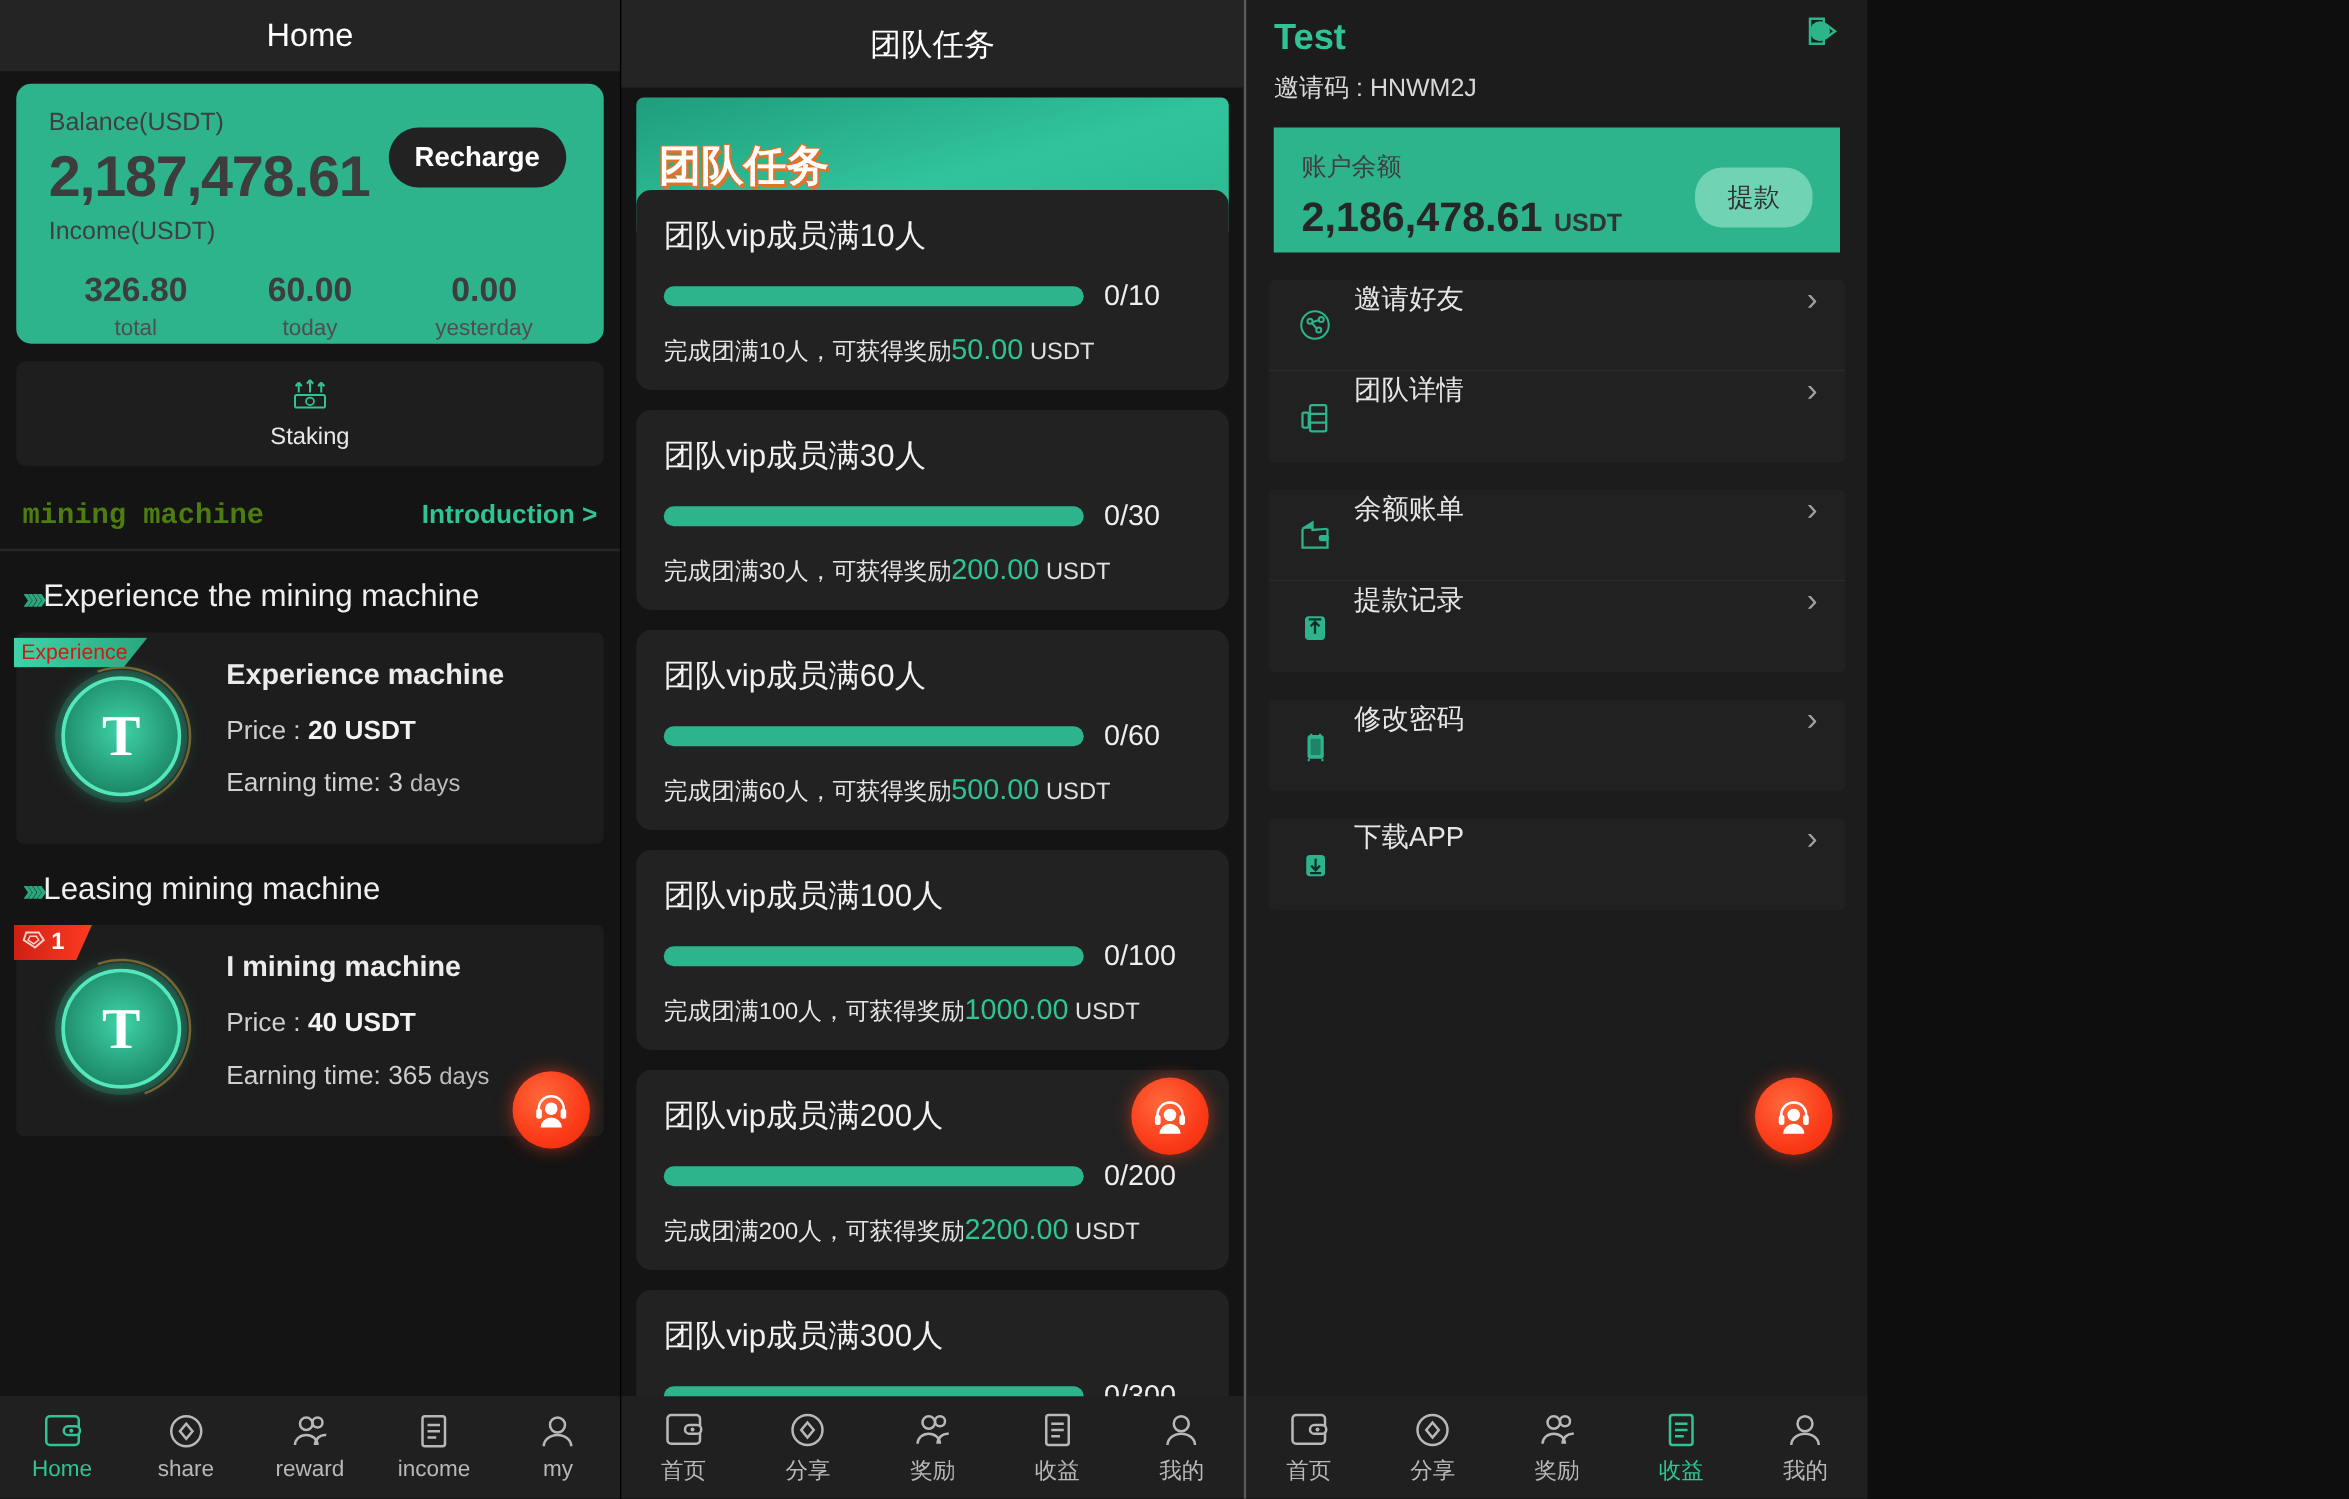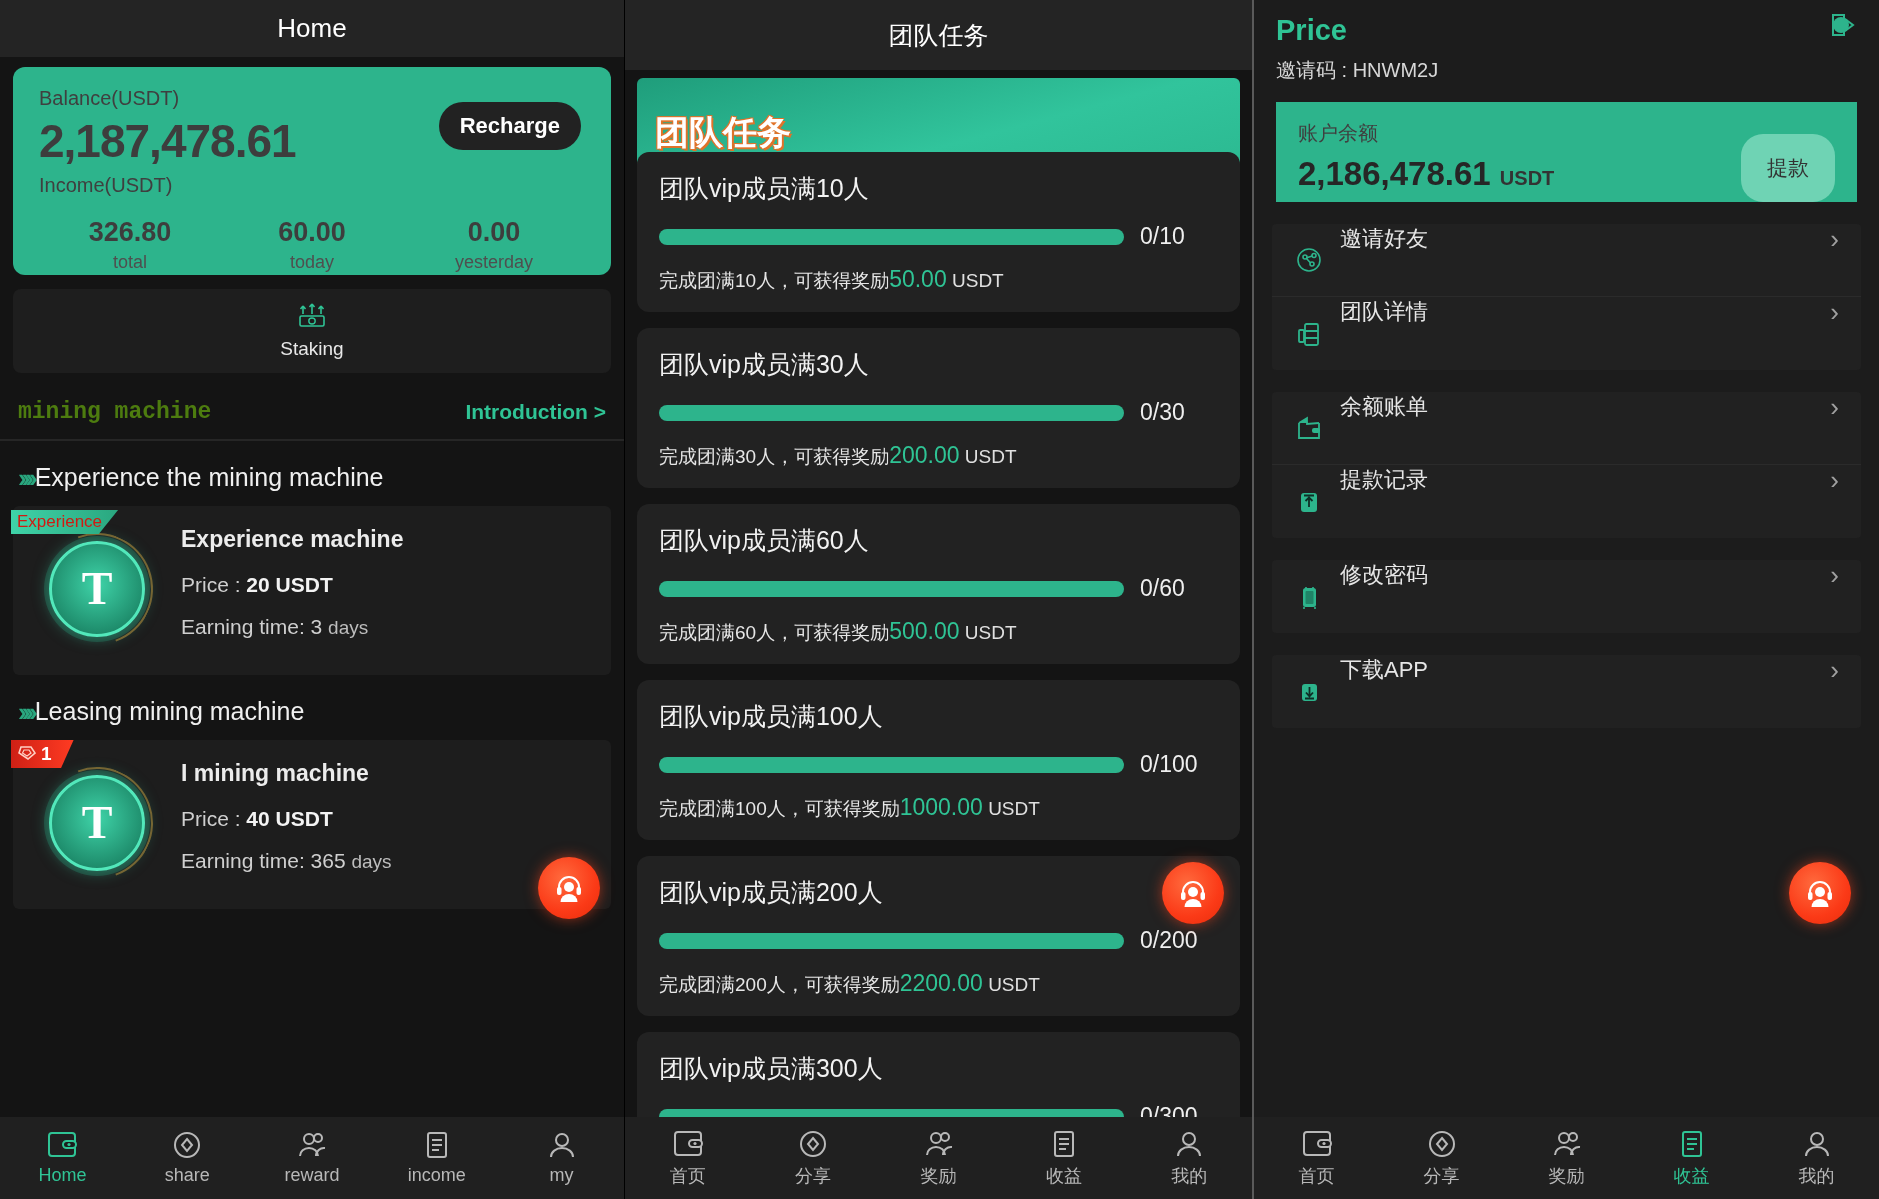--- a/index.html
+++ b/index.html
@@ -2,21 +2,21 @@
 <html><head>
 <meta charset="utf-8">
 <style>
   * { box-sizing: border-box; margin: 0; padding: 0; }
   html, body {
     width: 1879px; height: 1199px;
     background: #0e0e0e;
     font-family: "Liberation Sans", "DejaVu Sans", sans-serif;
     overflow: hidden;
   }
-  .screen { display: flex; width: 1879px; height: 1199px; }
+  .screen { display: flex; width: 1494px; height: 1199px; }
 
   
   .panel { position: relative; height: 1199px; overflow: hidden; background: #141414; }
   .panel.p1 { width: 624px; }
   .panel.p2 { width: 628px; border-left: 1px solid #000; }
   .panel.p3 { width: 627px; border-left: 2px solid #5a5a5a; background:#1c1c1c; }
 
   .topbar {
     height: 57px; background: #242424;
     display: flex; align-items: center; justify-content: center;
@@ -148,21 +148,21 @@
   .p3-balance {
     margin: 18px 22px 0 22px; background: #2db48c; padding: 18px 22px 20px 22px;
     position: relative; height: 100px;
   }
   .p3-bal-label { color: #3f3f3f; font-size: 20px; }
   .p3-bal-amount { color: #262626; font-size: 33px; font-weight: bold; margin-top: 8px; }
   .p3-bal-amount .u { font-size: 20px; font-weight: bold; color:#333; }
   .withdraw-btn {
     position:absolute; right: 22px; top: 32px;
     background: #6fd3b4; color: #333; font-size: 21px;
-    border: none; border-radius: 22px; padding: 20px 26px; cursor:pointer;
+    border: none; border-radius: 22px; padding: 10px 26px; cursor:pointer;
   }
   .menu-group { margin: 22px 18px 0 18px; background: #212121; border-radius: 4px; }
   .menu-item {
     display:flex; height: 73px; padding: 0 22px; cursor:pointer;
     border-bottom: 1px solid #2b2b2b;
   }
   .menu-item:last-child { border-bottom: none; }
   .menu-icon { width: 36px; display:flex; align-items:center; }
   .menu-label { flex: 1; color: #e6e6e6; font-size: 22px; margin-left: 10px; }
   .menu-chev { color: #a0a0a0; font-size: 26px; }
@@ -493,21 +493,21 @@
           <circle cx="16" cy="10" r="6"></circle>
             <path d="M5 27 a11 9 0 0 1 22 0"></path>
         </svg>
         <span class="nav-label">我的</span>
       </div>
     </div>
   </div>
 
   <div class="panel p3">
     <div class="p3-head">
-      <div class="p3-user">Price</div>
+      <div class="p3-user">Test</div>
       <div class="p3-code">邀请码 : HNWM2J</div>
       <span class="logout-icon">
         <svg width="34" height="34" viewBox="0 0 34 34">
           <path d="M8 7 h11 v20 h-11 z" fill="none" stroke="#2db48c" stroke-width="2"></path>
           <circle cx="16" cy="17" r="8" fill="#2db48c"></circle>
           <path d="M20 11 L28 17 L20 23" fill="none" stroke="#2db48c" stroke-width="2"></path>
         </svg>
       </span>
     </div>
 

